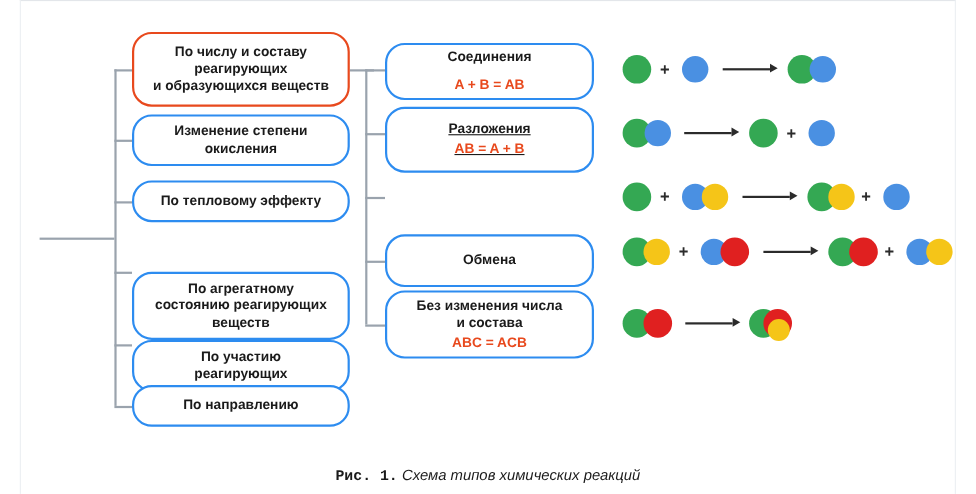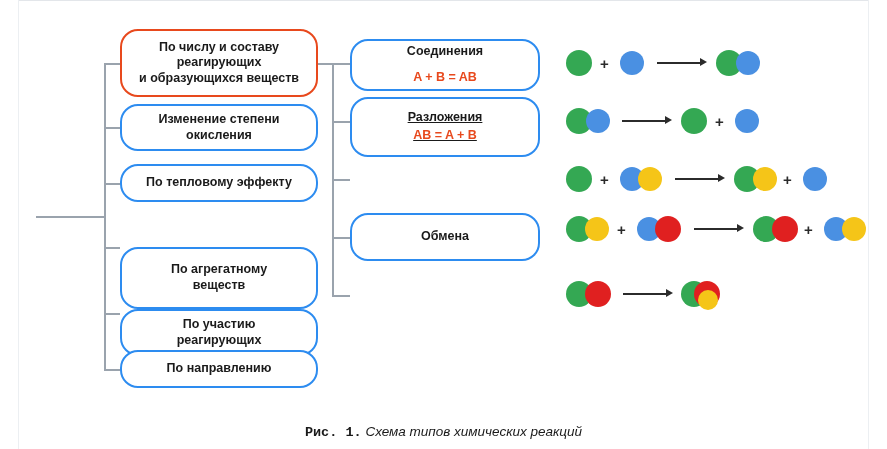--- a/index.html
+++ b/index.html
@@ -166,20 +166,21 @@
     <span>Изменение степени</span>
     <span>окисления</span>
   </div>
 
   <div class="node" style="left:120px; top:164px; width:198px; height:38px;">
     <span>По тепловому эффекту</span>
   </div>
 
   <div class="node" style="left:120px; top:214px; width:198px; height:62px;margin-top:33px;">
     <span>По агрегатному</span>
+    <span>состоянию реагирующих</span>
     <span>веществ</span>
   </div>
 
   <div class="node" style="left:120px; top:289px; width:198px; height:47px;margin-top:20px;">
     <span>По участию</span>
     <span>реагирующих</span>
   </div>
 
   <div class="node" style="left:120px; top:350px; width:198px; height:38px;">
     <span>По направлению</span>
@@ -193,20 +194,25 @@
   <div class="node" style="left:350px; top:97px; width:190px; height:60px;text-decoration:underline;">
     <span>Разложения</span>
     <span class="eq">AB = A + B</span>
   </div>
 
 
   <div class="node" style="left:350px; top:213px; width:190px; height:48px;">
     <span>Обмена</span>
   </div>
 
+  <div class="node" style="left:350px; top:264px; width:190px; height:62px;">
+    <span>Без изменения числа</span>
+    <span>и состава</span>
+    <span class="eq">ABC = ACB</span>
+  </div>
 
   <div>
     <div class="circle" style="left:566px; top:50px; width:26px; height:26px; background:#34a853;"></div>
     <div class="plus" style="left:600px; top:56px;">+</div>
     <div class="circle" style="left:620px; top:51px; width:24px; height:24px; background:#4a90e2;"></div>
     <div class="arrow" style="left:657px; top:56px; width:50px;">
       <div class="shaft" style="width:43px;"></div>
       <div class="head" style="left:43px;"></div>
     </div>
     <div class="circle" style="left:716px; top:50px; width:26px; height:26px; background:#34a853;"></div>

